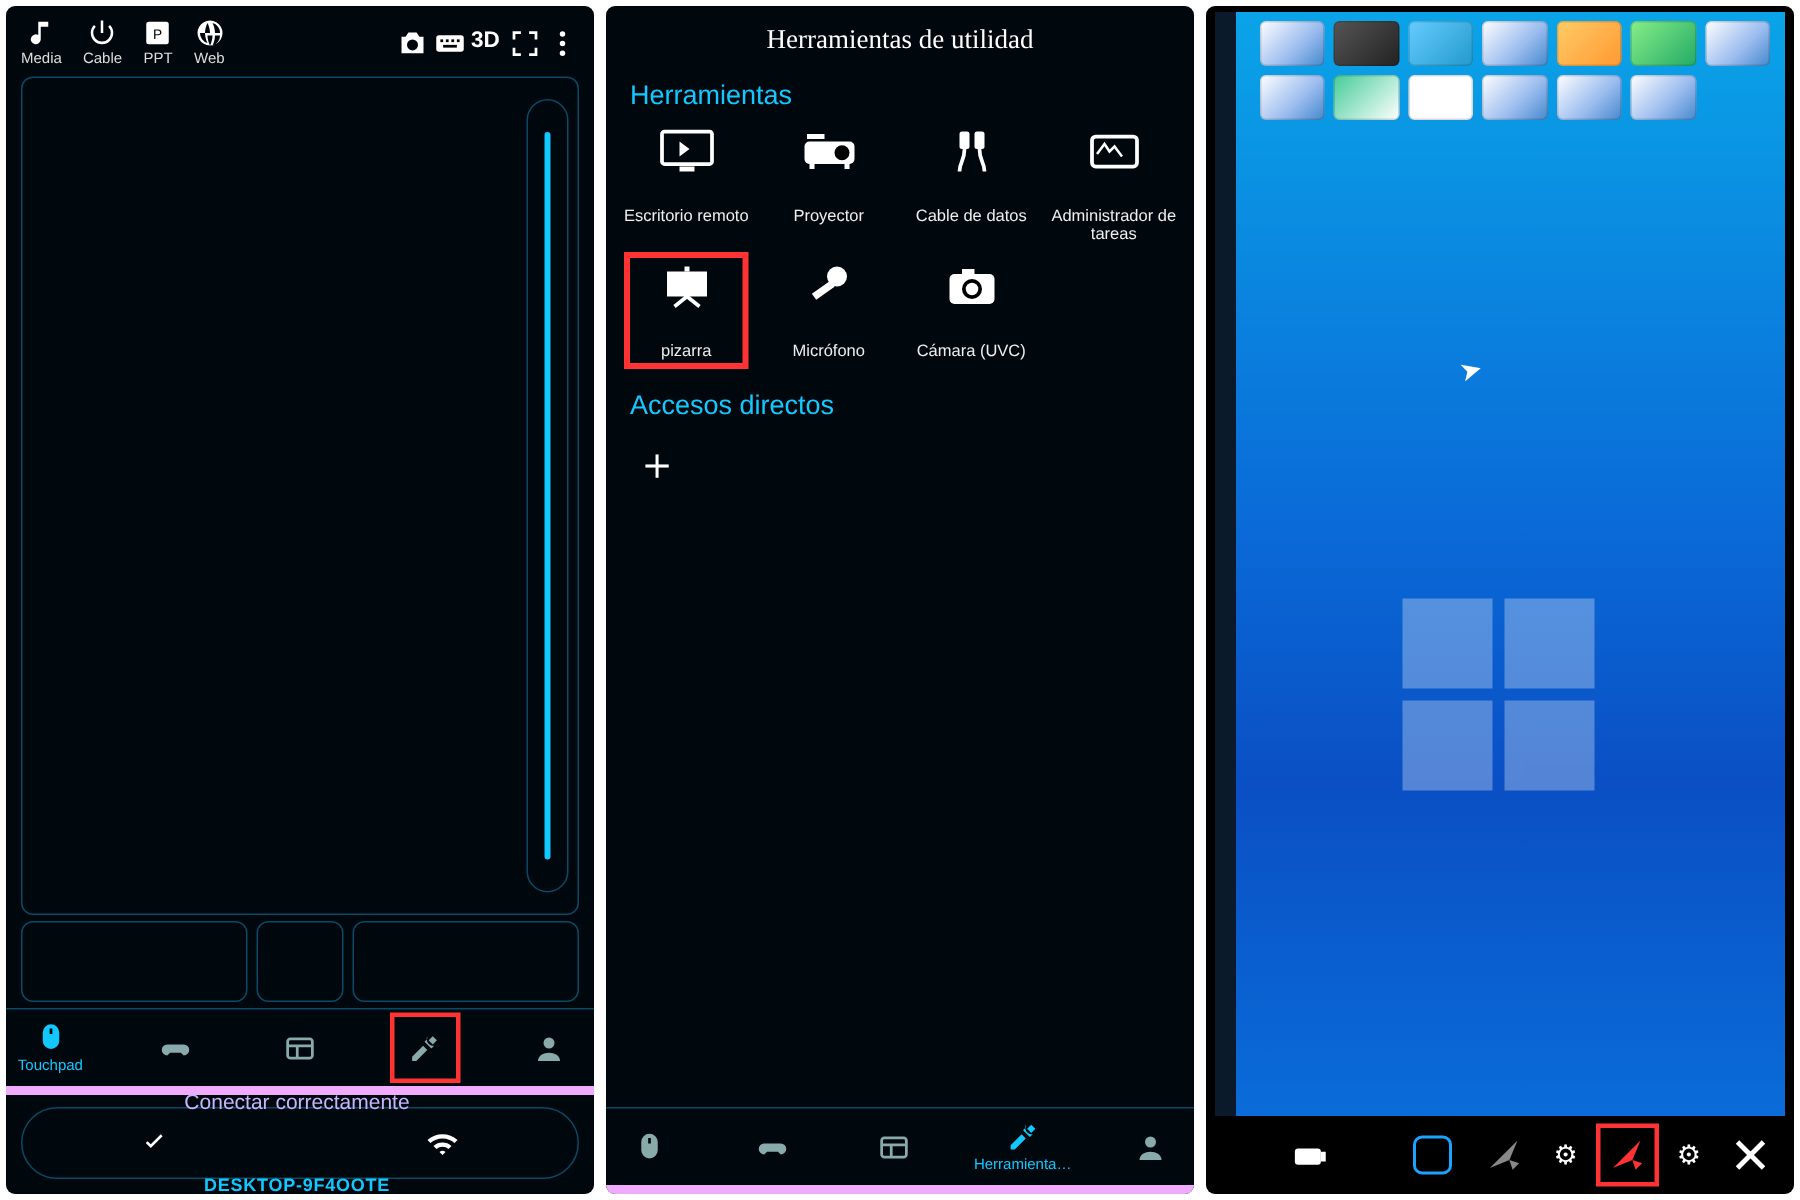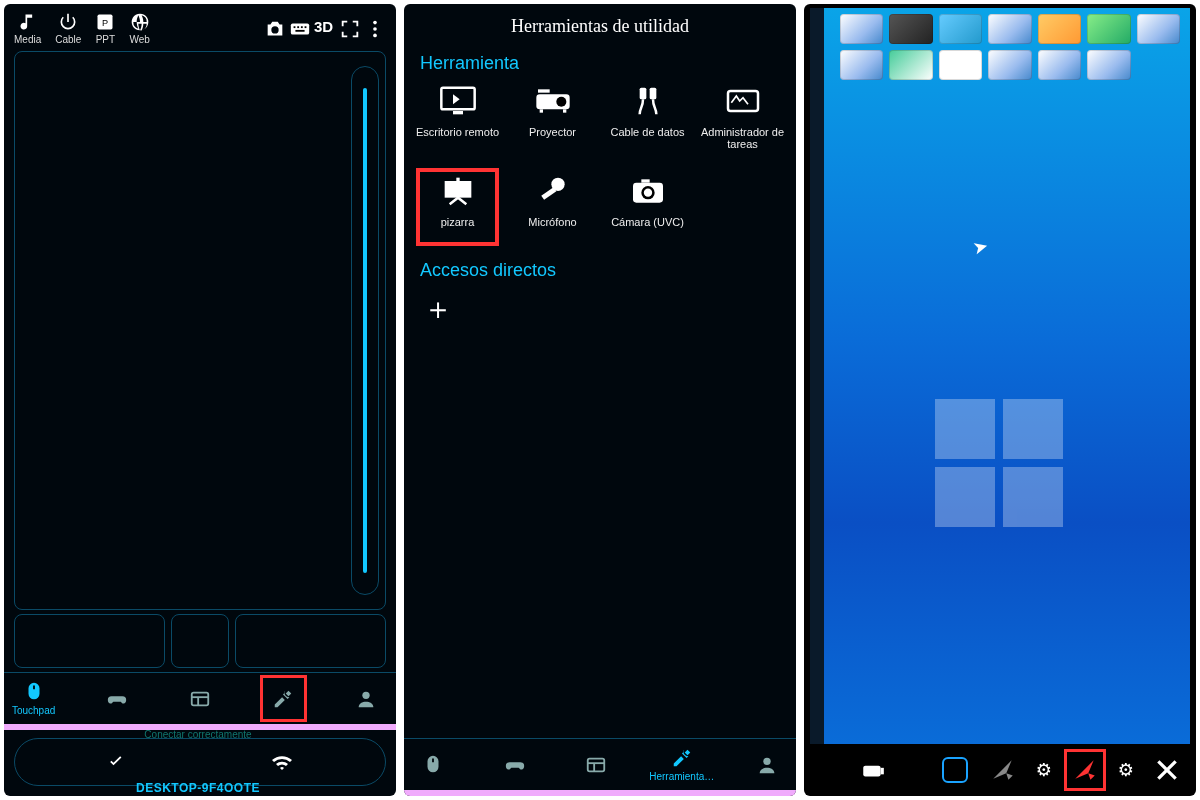--- a/index.html
+++ b/index.html
@@ -18,27 +18,27 @@
   .mouse-btns { display:flex; gap:6px; padding:0 10px 4px 10px; }
   .mbtn { flex:1; height:54px; border:1px solid #0a4a66; border-radius:8px; }
   .mbtn.mid { flex:0 0 58px; }
   .bottom-nav { display:flex; border-top:1px solid #0a4a66; border-bottom:6px solid #f0abfc; height:58px;gap:24px; }
   .nav-item { flex:1; display:flex; flex-direction:column; align-items:center; justify-content:center; gap:2px; font-size:10px; color:#8aa; position:relative; }
   .nav-item.active { color:#12c8ff; }
   .nav-item svg { width:22px; height:22px; fill:currentColor; }
   .red-box { position:absolute; inset:2px 6px; border:3px solid #f33; pointer-events:none; }
   .connect-bar { margin:8px 10px 10px 10px; border:1px solid #0a4a66; border-radius:26px; height:48px; display:flex; align-items:center; justify-content:center; gap:10px; padding:0 16px; }
   .connect-txt { display:flex; flex-direction:column; align-items:center; line-height:1.2; }
-  .connect-txt .t1 { font-size:10px; color:#0f766e; }
+  .connect-txt .t1 { font-size:14px; color:#c4b5fd; }
   .connect-txt .t2 { font-size:12px; color:#12c8ff; font-weight:bold; letter-spacing:.5px;margin-top:40px; }
   
   .p2-title { text-align:center; font-size:18px; padding:12px 0 8px 0; color:#fff;font-family:Liberation Serif, serif; }
   .p2-section-h { color:#12c8ff; font-size:18px; padding:8px 16px 6px 16px; }
   .tool-grid { display:grid; grid-template-columns:repeat(4,1fr); gap:8px 0; padding:0 6px; }
-  .tool { display:flex; flex-direction:column; align-items:center; justify-content:flex-start; gap:8px; font-size:11px; color:#eee; text-align:center; min-height:82px; position:relative; padding-top:4px; }
+  .tool { display:flex; flex-direction:column; align-items:center; justify-content:flex-start; gap:20px; font-size:11px; color:#eee; text-align:center; min-height:82px; position:relative; padding-top:4px; }
   .tool svg { width:40px; height:34px; fill:#fff; }
   .tool.highlight::before { content:""; position:absolute; top:-2px; left:6px; right:6px; height:70px; border:4px solid #f33; }
   .shortcut-row { padding:4px 16px; }
   .add-btn { width:36px; height:36px; display:flex; align-items:center; justify-content:center; font-size:30px; color:#fff; }
   .p2-spacer { flex:1; }
   .p2-nav .nav-item.active { color:#12c8ff; }
   .nav-label-trunc { max-width:70px; overflow:hidden; text-overflow:ellipsis; white-space:nowrap; }
   
   .p3 { background:#000; }
   .remote-view { flex:1; margin:4px 6px 0 6px; position:relative; background:linear-gradient(180deg,#0aa4e8 0%,#0a6cd8 45%,#0a4fc4 70%,#0a6cd8 100%); overflow:hidden; }
@@ -173,21 +173,21 @@
       <span class="t2">DESKTOP-9F4OOTE</span>
     </div>
     <svg width="24" height="24" viewBox="0 0 24 24" fill="#fff">
         <path d="M12 20l2-2a3 3 0 0 0-4 0zM6 14a9 9 0 0 1 12 0l-2 2a6 6 0 0 0-8 0zM2 10a15 15 0 0 1 20 0l-2 2a12 12 0 0 0-16 0z"></path>
       </svg>
   </div>
 </div>
 
 <div class="panel">
   <div class="p2-title">Herramientas de utilidad</div>
-  <div class="p2-section-h">Herramienta</div>
+  <div class="p2-section-h">Herramientas</div>
 
   <div class="tool-grid">
     <div class="tool">
       <svg viewBox="0 0 48 40">
           <rect x="4" y="4" width="40" height="26" rx="2" fill="none" stroke="#fff" stroke-width="3"></rect>
           <rect x="18" y="32" width="12" height="4"></rect>
           <path d="M18 12l8 6-8 6z" fill="#fff"></path>
         </svg>
       <span>Escritorio remoto</span>
     </div>

